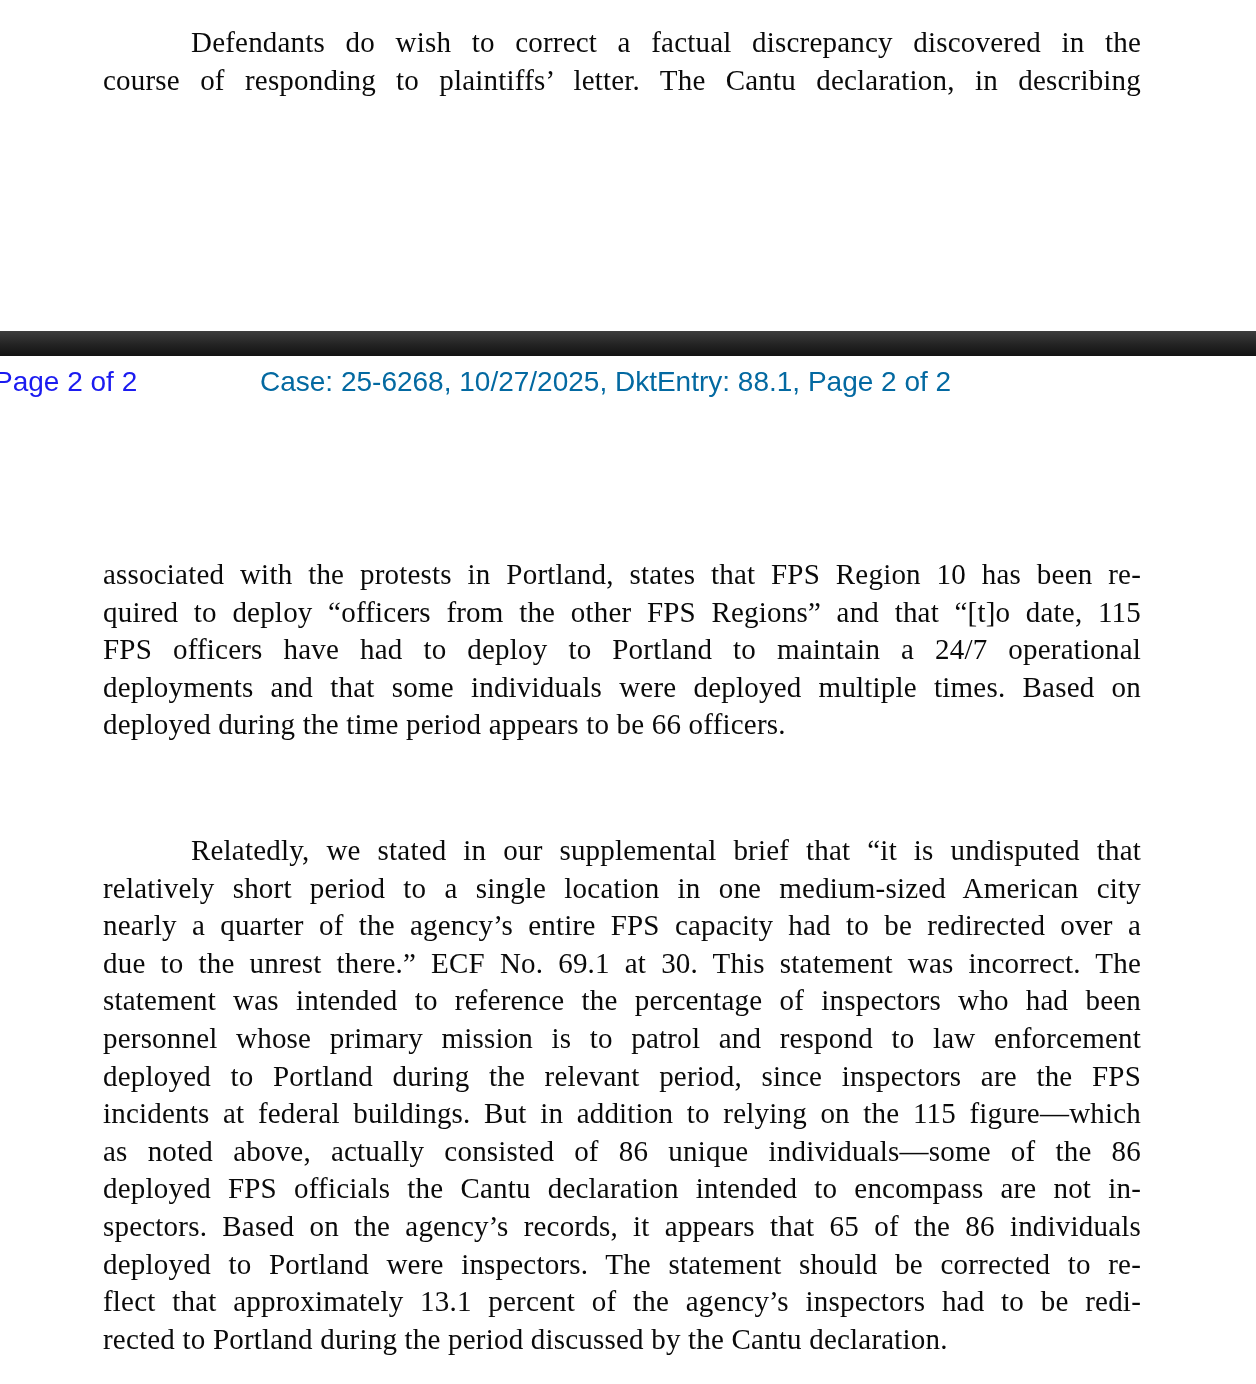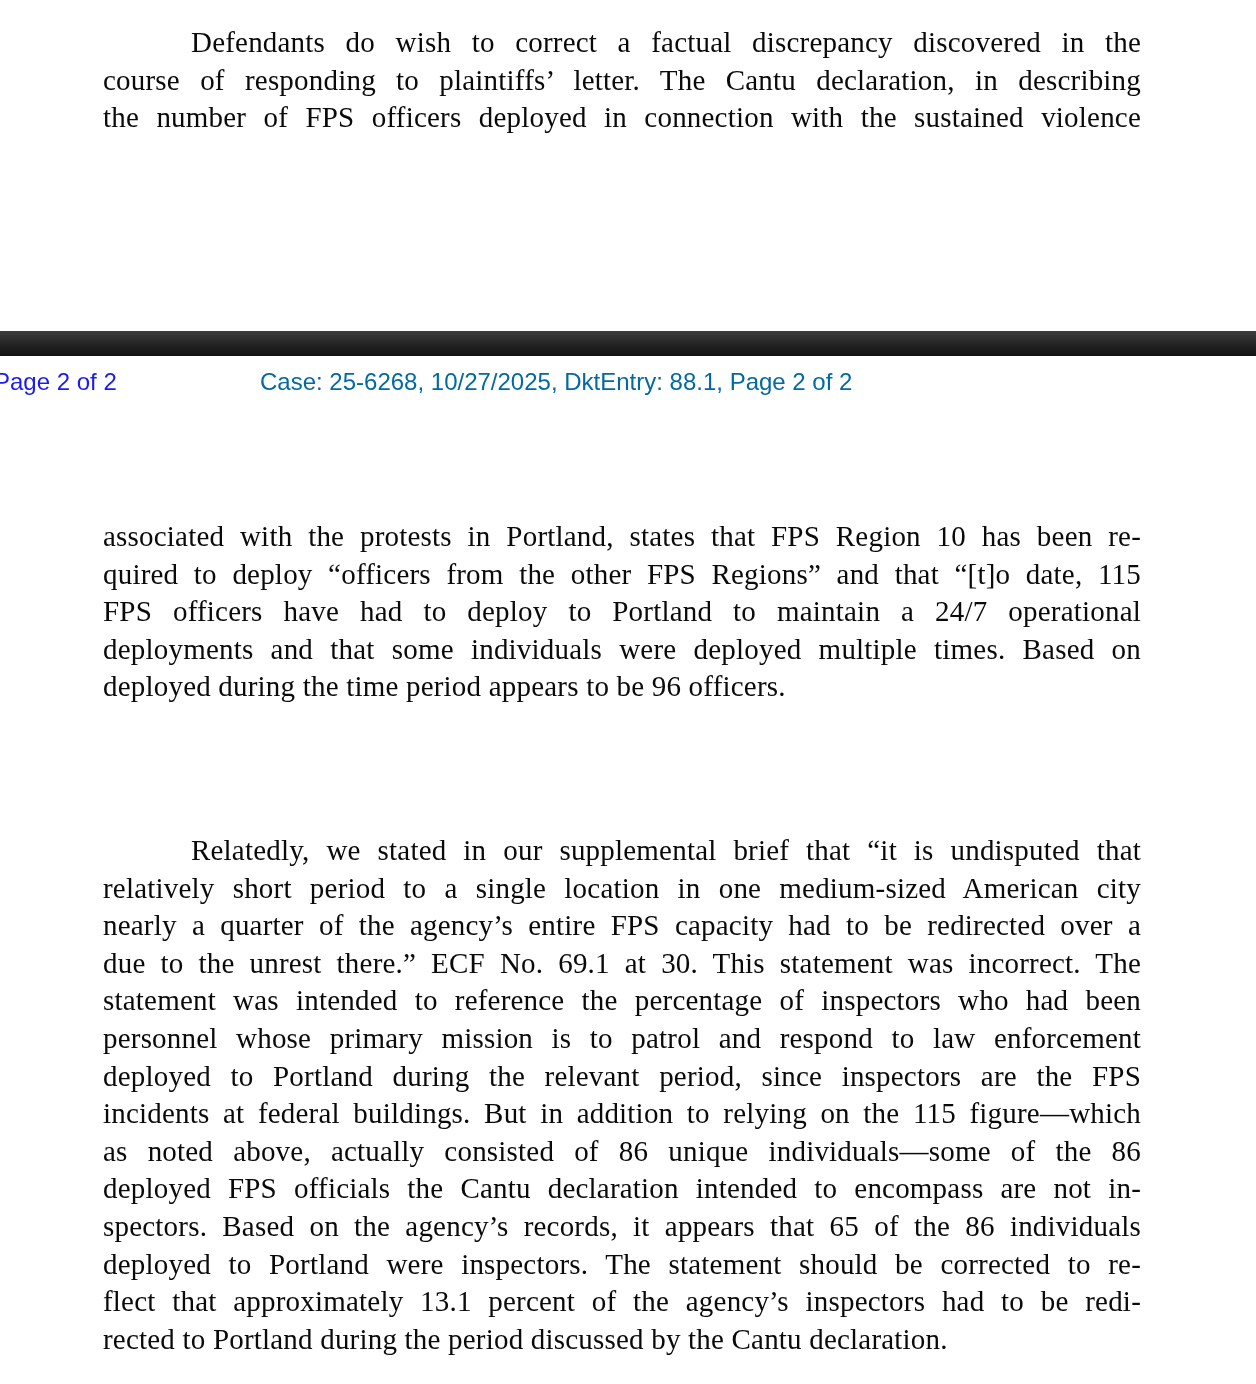--- a/index.html
+++ b/index.html
@@ -28,70 +28,69 @@
     text-align-last: justify;
     white-space: normal;
   }
   .line.last {
     text-align-last: left;
   }
   .line.indent {
     text-indent: 88px;
   }
   #top-block { top: 24px; }
-  #para-1    { top: 518px; }
+  #para-1    { top: 556px; }
   #para-2    { top: 832px; }
 
   .separator-bar {
     position: absolute;
     top: 331px;
     left: 0;
     width: 1256px;
     height: 25px;
     background: linear-gradient(180deg, #3e3e3e 0%, #232323 55%, #121212 100%);
   }
   .stamp-row {
     position: absolute;
     top: 366px;
     left: 0;
     width: 1256px;
     height: 34px;
     font-family: "Liberation Sans", "DejaVu Sans", sans-serif;
-    font-size: 24px;
+    font-size: 28px;
     line-height: 32px;
   }
   .stamp {
     position: absolute;
     white-space: nowrap;
   }
   .stamp-left   { left: -6px; }
   .stamp-center { left: 260px; }
 </style>
 </head>
 <body>
 
 <div class="text-block" id="top-block">
     <div class="line indent">Defendants do wish to correct a factual discrepancy discovered in the</div>
     <div class="line">course of responding to plaintiffs’ letter. The Cantu declaration, in describing</div>
-    <div class="line">the number of FPS officers deployed in connection with the sustained violence</div>
   </div>
 
 <div class="separator-bar"></div>
 
 <div class="stamp-row">
   <span class="stamp stamp-left" style="color: rgb(27, 27, 240);">Page 2 of 2</span>
   <span class="stamp stamp-center" style="color: #0369a1;">Case: 25-6268, 10/27/2025, DktEntry: 88.1, Page 2 of 2</span>
 </div>
 
 <div class="text-block" id="para-1">
     <div class="line">associated with the protests in Portland, states that FPS Region 10 has been re-</div>
     <div class="line">quired to deploy “officers from the other FPS Regions” and that “[t]o date, 115</div>
     <div class="line">FPS officers have had to deploy to Portland to maintain a 24/7 operational</div>
     <div class="line">deployments and that some individuals were deployed multiple times. Based on</div>
-    <div class="line last">deployed during the time period appears to be 96 officers.</div>
+    <div class="line last">deployed during the time period appears to be 66 officers.</div>
   </div>
 
 <div class="text-block" id="para-2">
     <div class="line indent">Relatedly, we stated in our supplemental brief that “it is undisputed that</div>
     <div class="line">relatively short period to a single location in one medium-sized American city</div>
     <div class="line">nearly a quarter of the agency’s entire FPS capacity had to be redirected over a</div>
     <div class="line">due to the unrest there.” ECF No. 69.1 at 30. This statement was incorrect. The</div>
     <div class="line">statement was intended to reference the percentage of inspectors who had been</div>
     <div class="line">personnel whose primary mission is to patrol and respond to law enforcement</div>
     <div class="line">deployed to Portland during the relevant period, since inspectors are the FPS</div>

